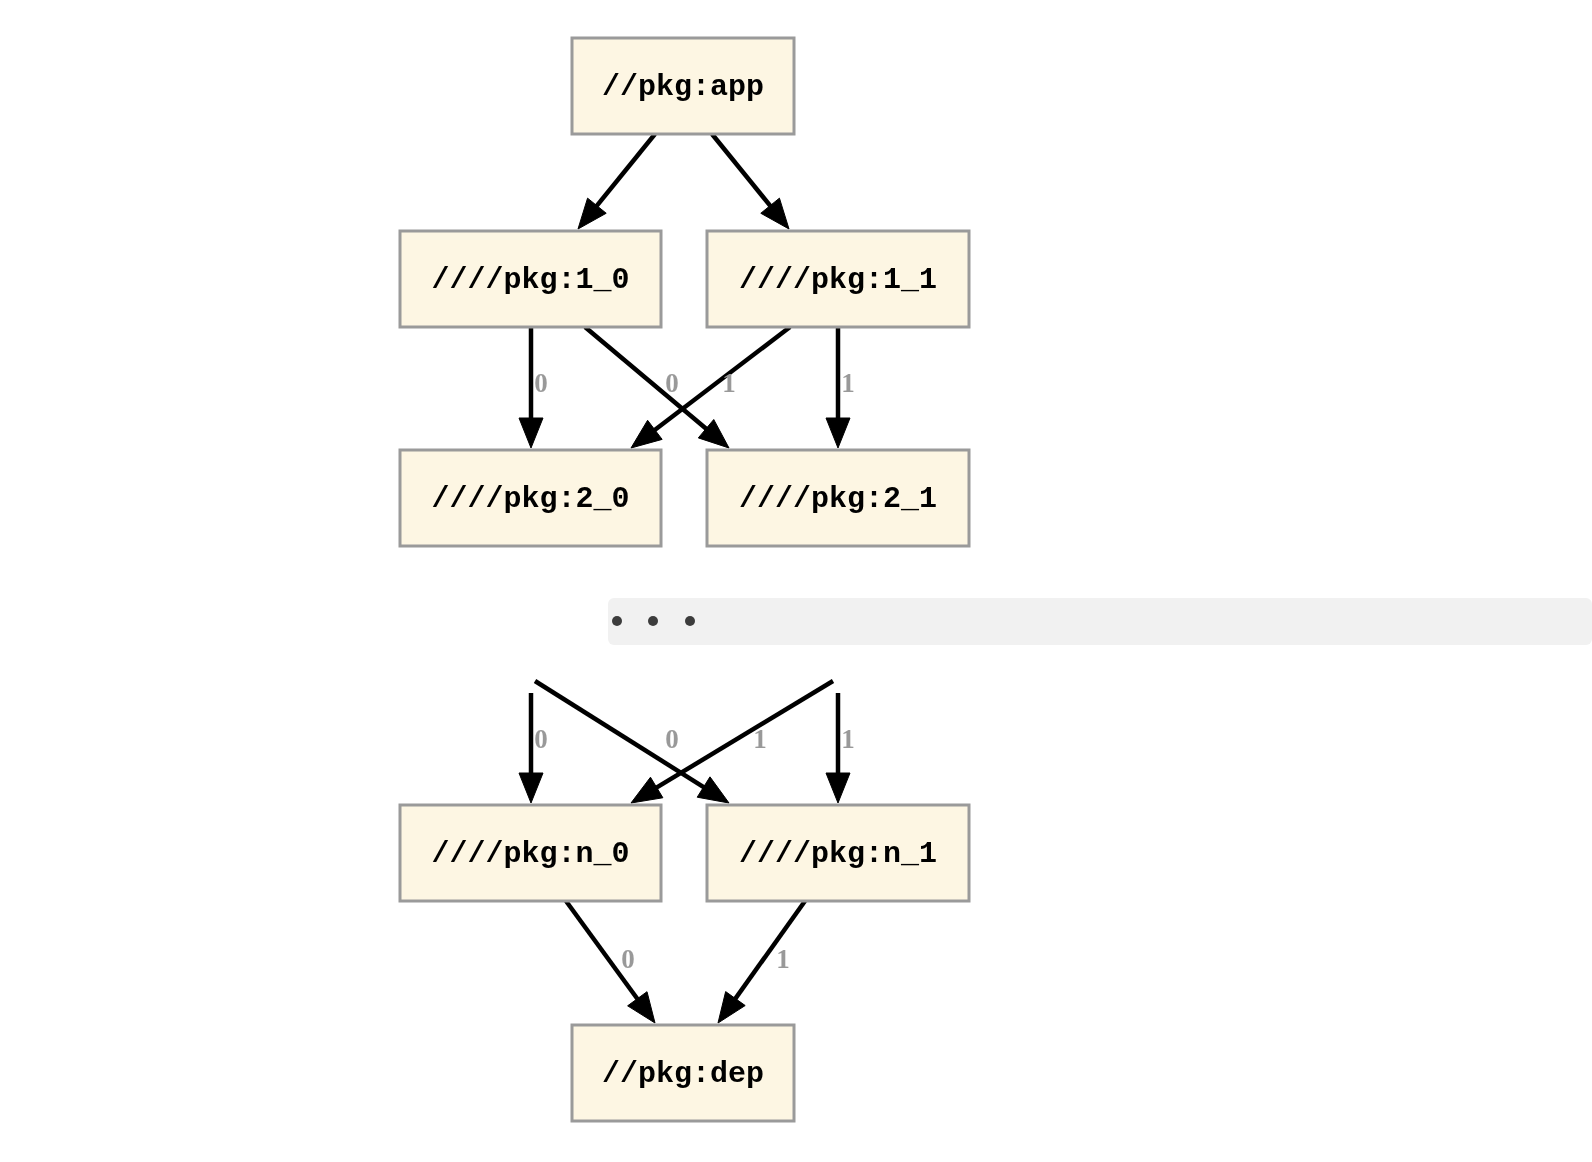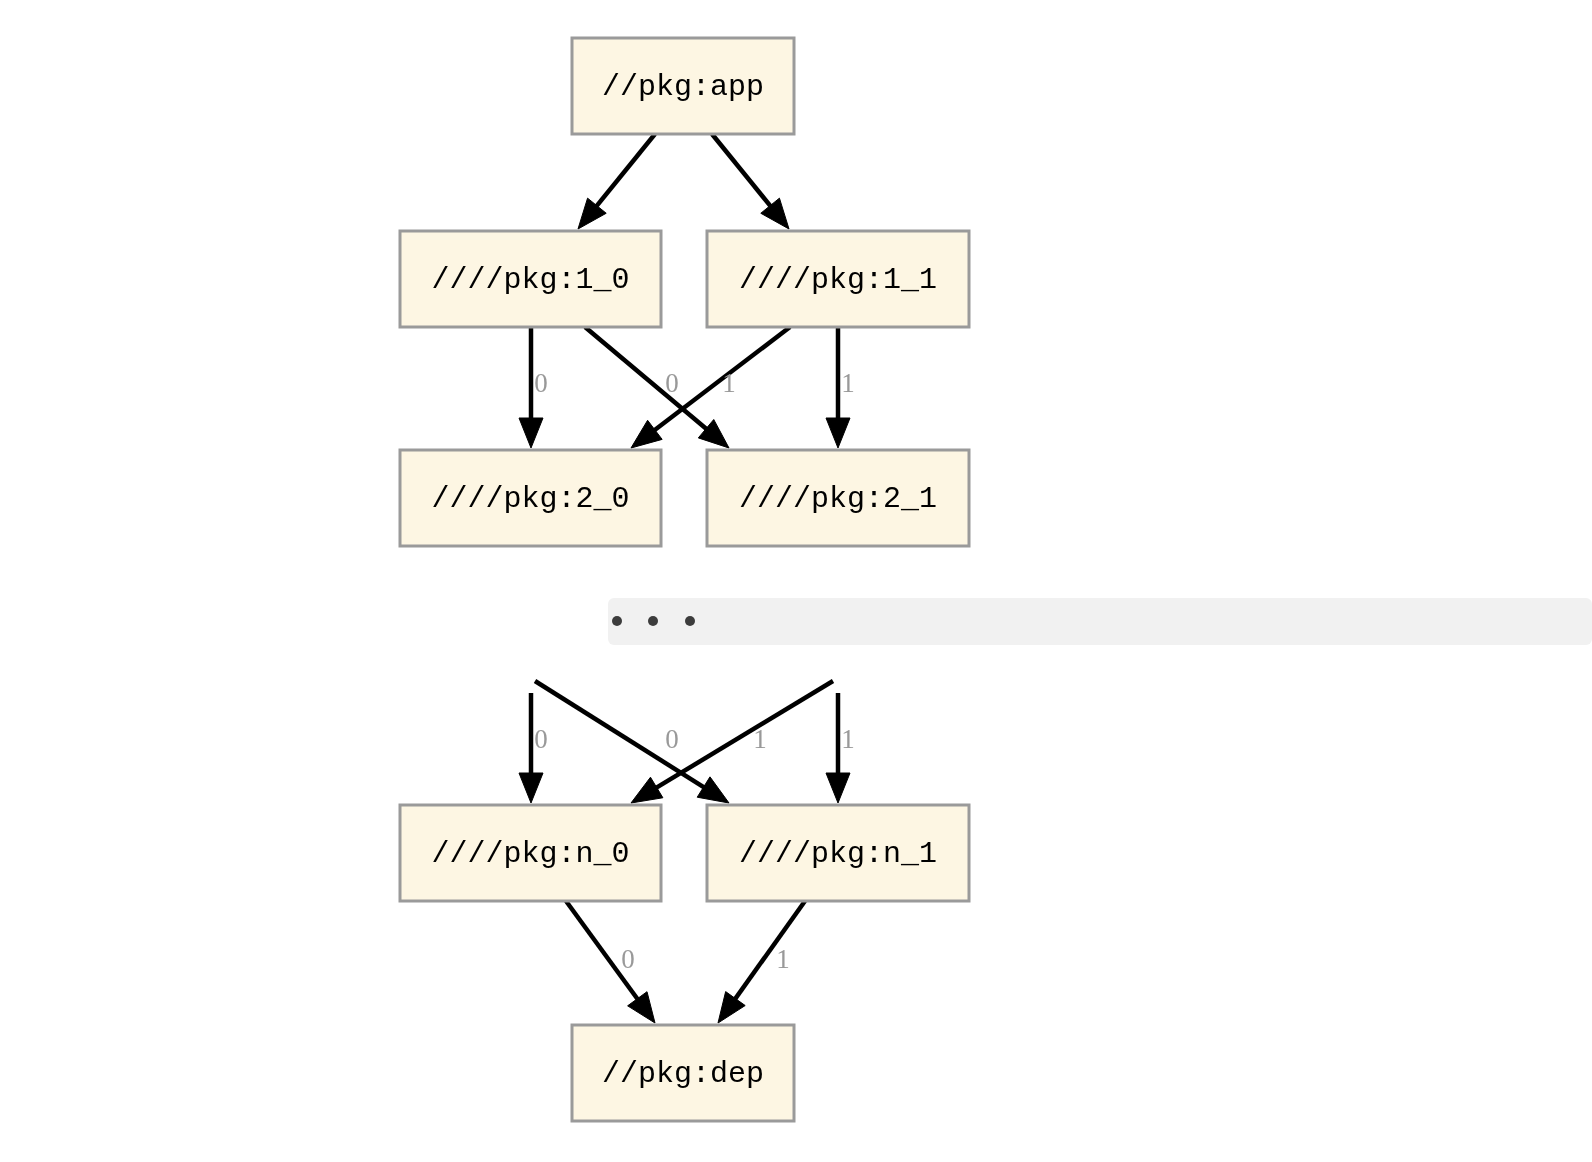--- a/index.html
+++ b/index.html
@@ -9,20 +9,21 @@
   }
   body {
     font-family: "Liberation Sans", sans-serif;
   }
   #canvas {
     position: relative;
     width: 1592px;
     height: 1162px;
     background: #ffffff;
     overflow: hidden;
+    font-weight: bold;
   }
   #graph-svg {
     position: absolute;
     left: 0;
     top: 0;
     width: 1592px;
     height: 1162px;
   }
   .node-box {
     fill: #fdf6e3;

